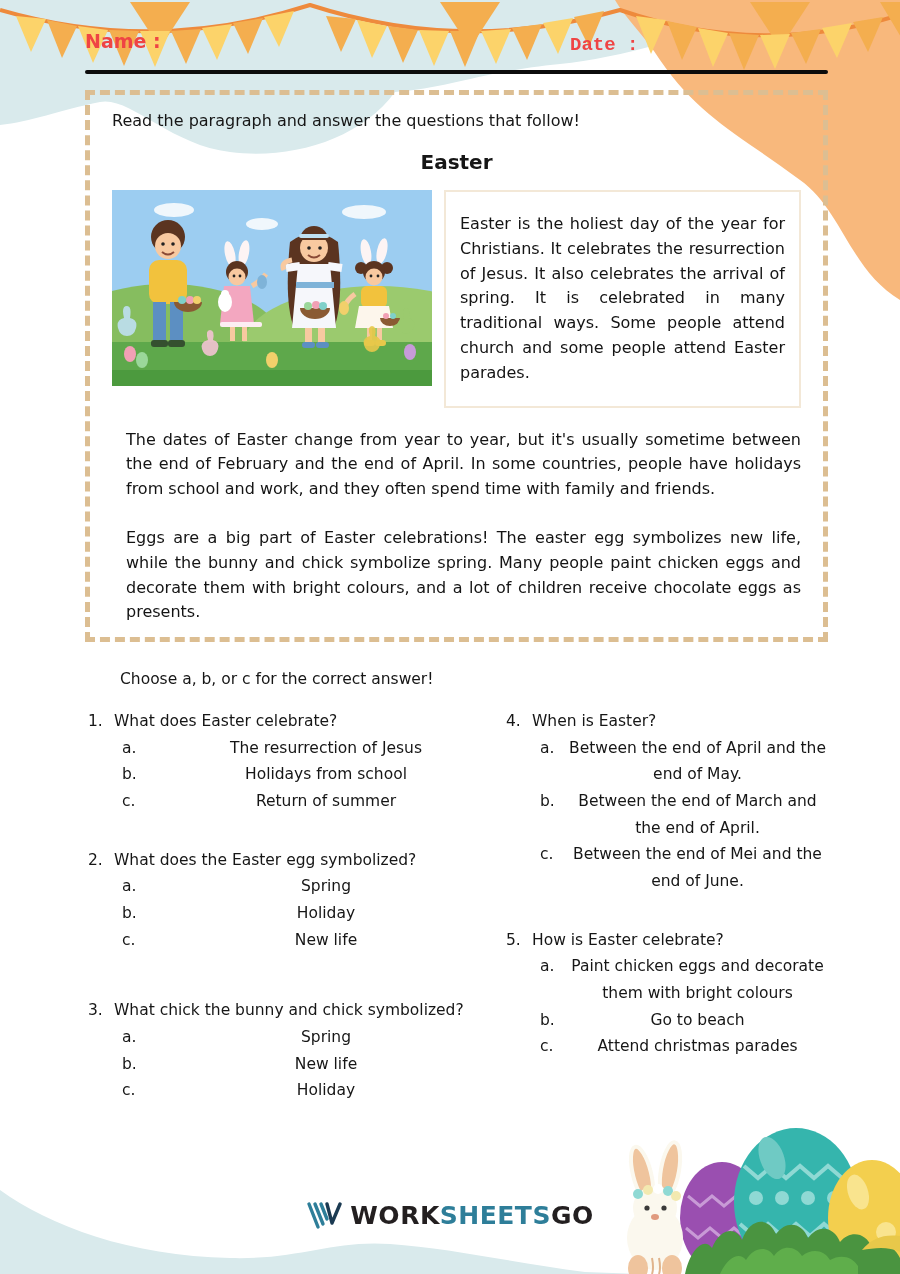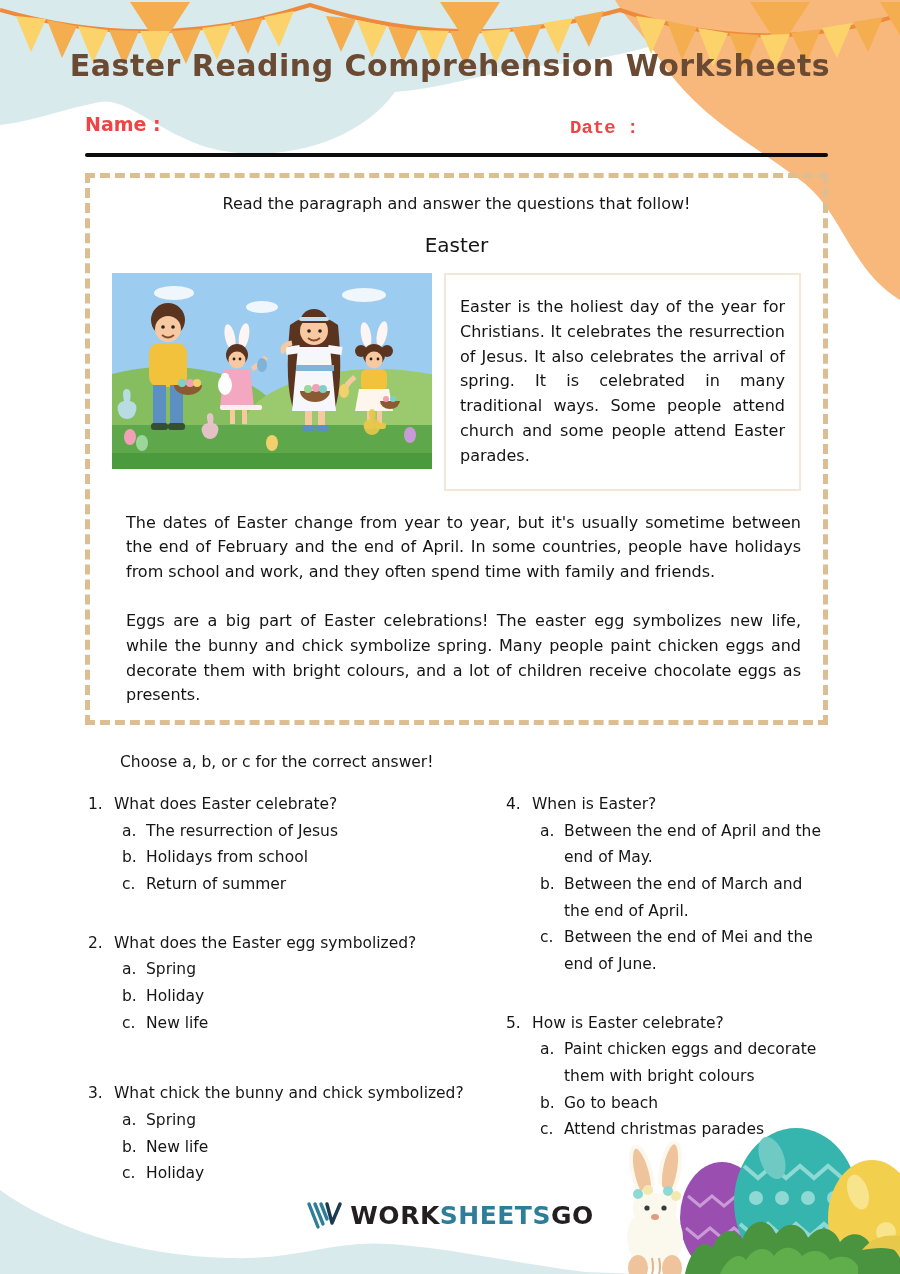--- a/index.html
+++ b/index.html
@@ -39,23 +39,23 @@
     height:4px;background:#0c0c0c;border-radius:2px;
   }
   
   .passage-box{
     box-sizing:border-box;
     margin:16px 72px 0 85px;
     height:552px;
     border:5px dashed #dcbe92;
     padding:12px 22px 10px 22px;
   }
-  .passage-instruction{font-size:16px;margin-top:4px;text-align:center;}
+  .passage-instruction{font-size:16px;margin-top:4px;}
   .passage-heading{
-    text-align:center;font-size:20px;font-weight:normal;margin-top:20px;
+    text-align:center;font-size:20px;font-weight:bold;margin-top:20px;
   }
   .passage-row{display:flex;margin-top:16px;}
   .scene{flex:none;width:320px;height:196px;}
   .p1-box{
     flex:1;margin-left:12px;
     border:2px solid #f3e8d7;
     padding:20px 14px;
     box-sizing:border-box;
   }
   .ptext{
@@ -73,21 +73,21 @@
   .quiz-col{font-size:15.5px;line-height:1.72;}
   .quiz-col.left{flex:none;width:418px;}
   .quiz-col.right{flex:none;width:325px;}
   .question{margin-bottom:32px;}
   .question.q2{margin-bottom:44px;}
   .q-line{display:flex;}
   .q-num{flex:none;width:26px;}
   .options{padding-left:34px;}
   .option{display:flex;}
   .opt-letter{flex:none;width:24px;}
-  .opt-text{flex:1;}
+  .opt-text{flex:1;text-align:center;}
   
   .logo-row{
     position:absolute;left:0;right:0;top:1200px;
     display:flex;justify-content:center;align-items:flex-end;
     z-index:2;
   }
   .logo-icon{margin-right:8px;}
   .logo-text{font-size:25px;font-weight:bold;letter-spacing:.5px;}
   .logo-work,.logo-go{color:#231f20;}
   .logo-sheets{color:#2e7e99;}
@@ -196,21 +196,20 @@
 
     <g>
       <path fill="#4a9440" d="M85,174 C90,150 104,136 112,148 C120,128 136,126 142,140 C150,118 168,116 176,134 C186,120 202,122 208,138 C218,124 234,126 240,142 C250,130 266,132 272,148 C282,140 294,146 300,158 L300,174 Z"></path>
       <path fill="#5fae4b" d="M120,174 C128,156 140,152 146,160 C154,146 168,146 174,156 C182,144 196,146 202,156 C212,148 224,150 230,160 C240,154 252,156 258,166 L258,174 Z"></path>
       <path fill="#e8c84a" d="M262,150 C272,138 284,134 300,136 L300,152 C288,146 274,148 262,150 Z"></path>
     </g>
   </svg>
 
   <div class="content">
 
-    <div class="title">Easter Reading Comprehension Worksheets</div>
 
     <div class="name-date-row">
       <span class="name-label">Name :</span>
       <span class="date-label">Date :</span>
     </div>
 
     <div class="divider"></div>
 
     <div class="passage-box">
       <div class="passage-instruction">Read the paragraph and answer the questions that follow!</div>

